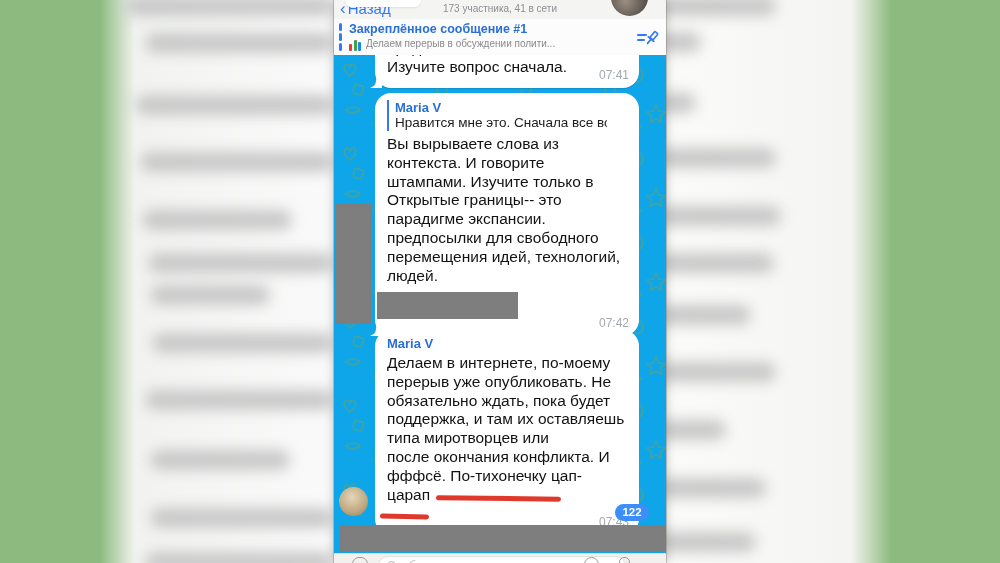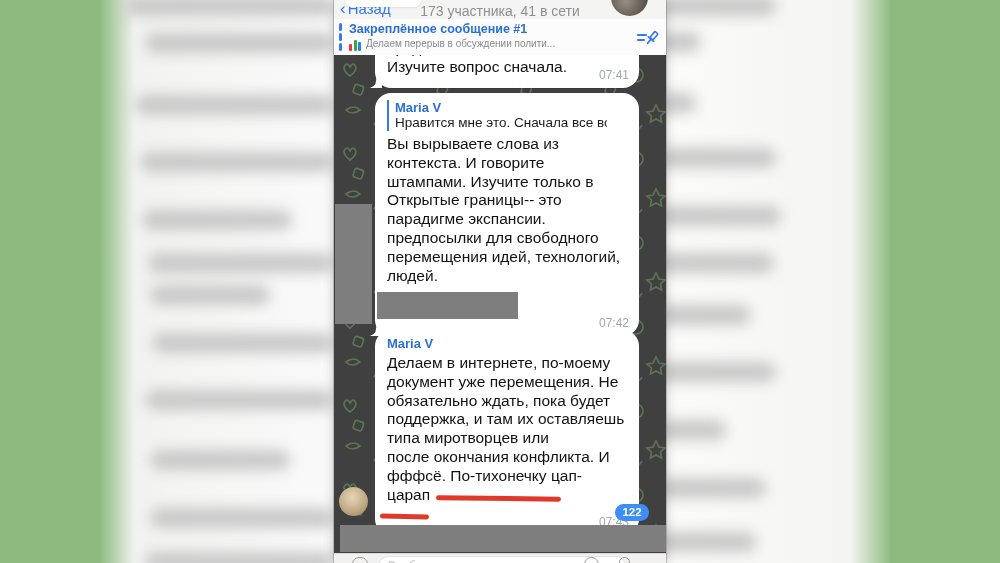--- a/index.html
+++ b/index.html
@@ -13,36 +13,36 @@
   .blur-line{position:absolute;height:20px;border-radius:10px;background:#c7c8c7;filter:blur(7px);}
 
   
   .phone{position:absolute;left:334px;top:0;width:332px;height:563px;background:#fff;
          box-shadow:0 0 0 1px rgba(120,110,100,.35),0 0 10px rgba(0,0,0,.25);overflow:hidden;}
 
   
   .navbar{position:absolute;left:0;top:0;width:332px;height:19px;background:#f4f4f3;}
   .back{position:absolute;left:6px;top:0px;color:#3478f6;font-size:15px;display:flex;align-items:center;gap:2px;}
   .back .chev{font-size:17px;line-height:15px;}
-  .nav-subtitle{position:absolute;left:0;right:0;top:3px;text-align:center;color:#8e8e93;font-size:14px;}
+  .nav-subtitle{position:absolute;left:0;right:0;top:3px;text-align:center;color:#8e8e93;font-size:10px;}
   .nav-pill{position:absolute;left:11px;top:-6px;width:76px;height:13px;background:#fff;border-radius:7px;box-shadow:0 1px 2px rgba(0,0,0,.08);}
   .nav-avatar{position:absolute;left:277px;top:-21px;width:37px;height:37px;border-radius:50%;
               background:radial-gradient(circle at 40% 60%,#9a8f85,#5d564f 60%,#3c352f);}
 
   
   .pinned{position:absolute;left:0;top:19px;width:332px;height:36px;background:#fcfcfc;border-bottom:1px solid #d8d8d8;}
   .pin-dash{position:absolute;left:5px;width:2.5px;background:#3478f6;border-radius:2px;}
   .pinned-title{position:absolute;left:15px;top:3px;color:#2a6fd6;font-size:12.5px;font-weight:700;}
   .pinned-preview{position:absolute;left:32px;top:19px;color:#8a8a8e;font-size:10px;white-space:nowrap;overflow:hidden;width:250px;}
   .poll-ico{position:absolute;left:15px;top:20px;width:13px;height:12px;display:flex;align-items:flex-end;gap:1.5px;}
   .poll-ico i{display:block;width:3px;border-radius:1px;}
   .pinlist-ico{position:absolute;left:303px;top:11px;width:22px;height:18px;}
 
   
-  .chat{position:absolute;left:0;top:55px;width:332px;height:498px;background:#404040;overflow:hidden;}
+  .chat{position:absolute;left:0;top:55px;width:332px;height:498px;background:#0ea5e9;overflow:hidden;}
   .chat svg.pattern{position:absolute;left:0;top:0;}
 
   .bubble{position:absolute;background:#fff;border-radius:16px;box-shadow:0 1px 1px rgba(0,0,0,.12);}
   .bubble .tail{position:absolute;left:-5px;bottom:0;width:12px;height:14px;background:#fff;
                 clip-path:path("M12 0 L12 14 L0 14 Q8 12 6 0 Z");}
   .msg-line{font-size:15.5px;line-height:18.8px;color:#121212;white-space:nowrap;}
   .msg-time{position:absolute;right:10px;bottom:6px;color:#a2a8ad;font-size:12px;}
   .author{color:#2a6fd6;font-size:13px;font-weight:700;line-height:15px;}
   .reply-block{border-left:2.5px solid #3478f6;padding-left:6px;margin:2px 0 4px 0;}
   .reply-preview{color:#1c1c1c;font-size:13.5px;line-height:16px;white-space:nowrap;overflow:hidden;max-width:212px;}
@@ -171,21 +171,21 @@
         <div class="msg-line">предпосылки для свободного</div>
         <div class="msg-line">перемещения идей, технологий,</div>
         <div class="msg-line">людей.</div>
         <div class="msg-time">07:42</div>
       </div>
 
       <div class="bubble" style="left:41px;top:275px;width:240px;height:193px;padding:6px 12px 6px 12px;">
         <div class="tail"></div>
         <div class="author" style="margin-bottom:3px;">Maria V</div>
         <div class="msg-line">Делаем в интернете, по-моему</div>
-        <div class="msg-line">документ уже перемещения. Не</div>
+        <div class="msg-line">перерыв уже опубликовать. Не</div>
         <div class="msg-line">обязательно ждать, пока будет</div>
         <div class="msg-line">поддержка, и там их оставляешь</div>
         <div class="msg-line">типа миротворцев или</div>
         <div class="msg-line">после окончания конфликта. И</div>
         <div class="msg-line"><span>фффсё. </span><span class="marked">По-тихонечку цап-</span></div>
         <div class="msg-line"><span class="marked">царап</span></div>
         <div class="msg-time">07:43</div>
       </div>
 
       <div class="red-underline" style="left:102px;top:441px;width:125px;height:4.5px;transform:rotate(0.6deg);"></div>

